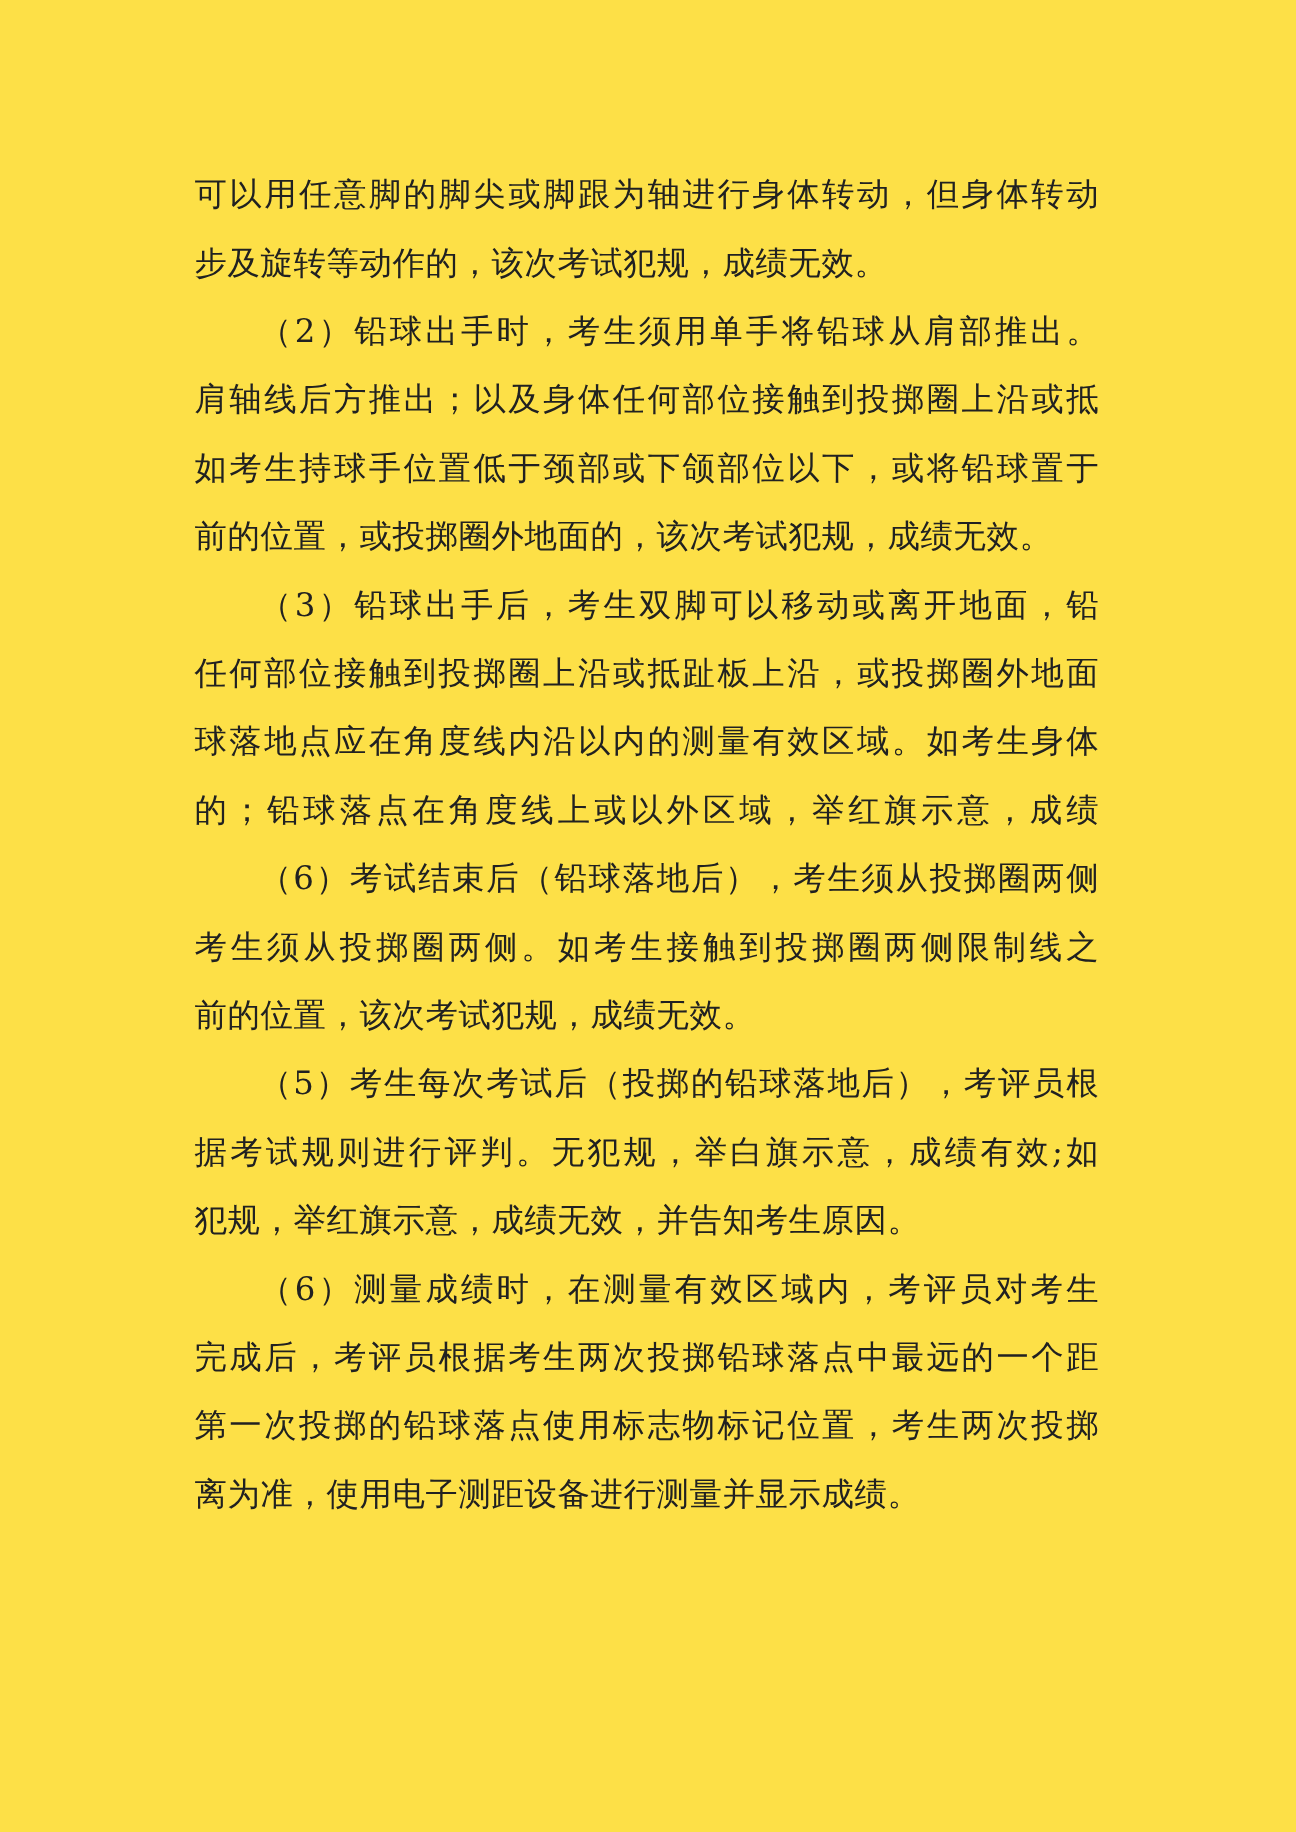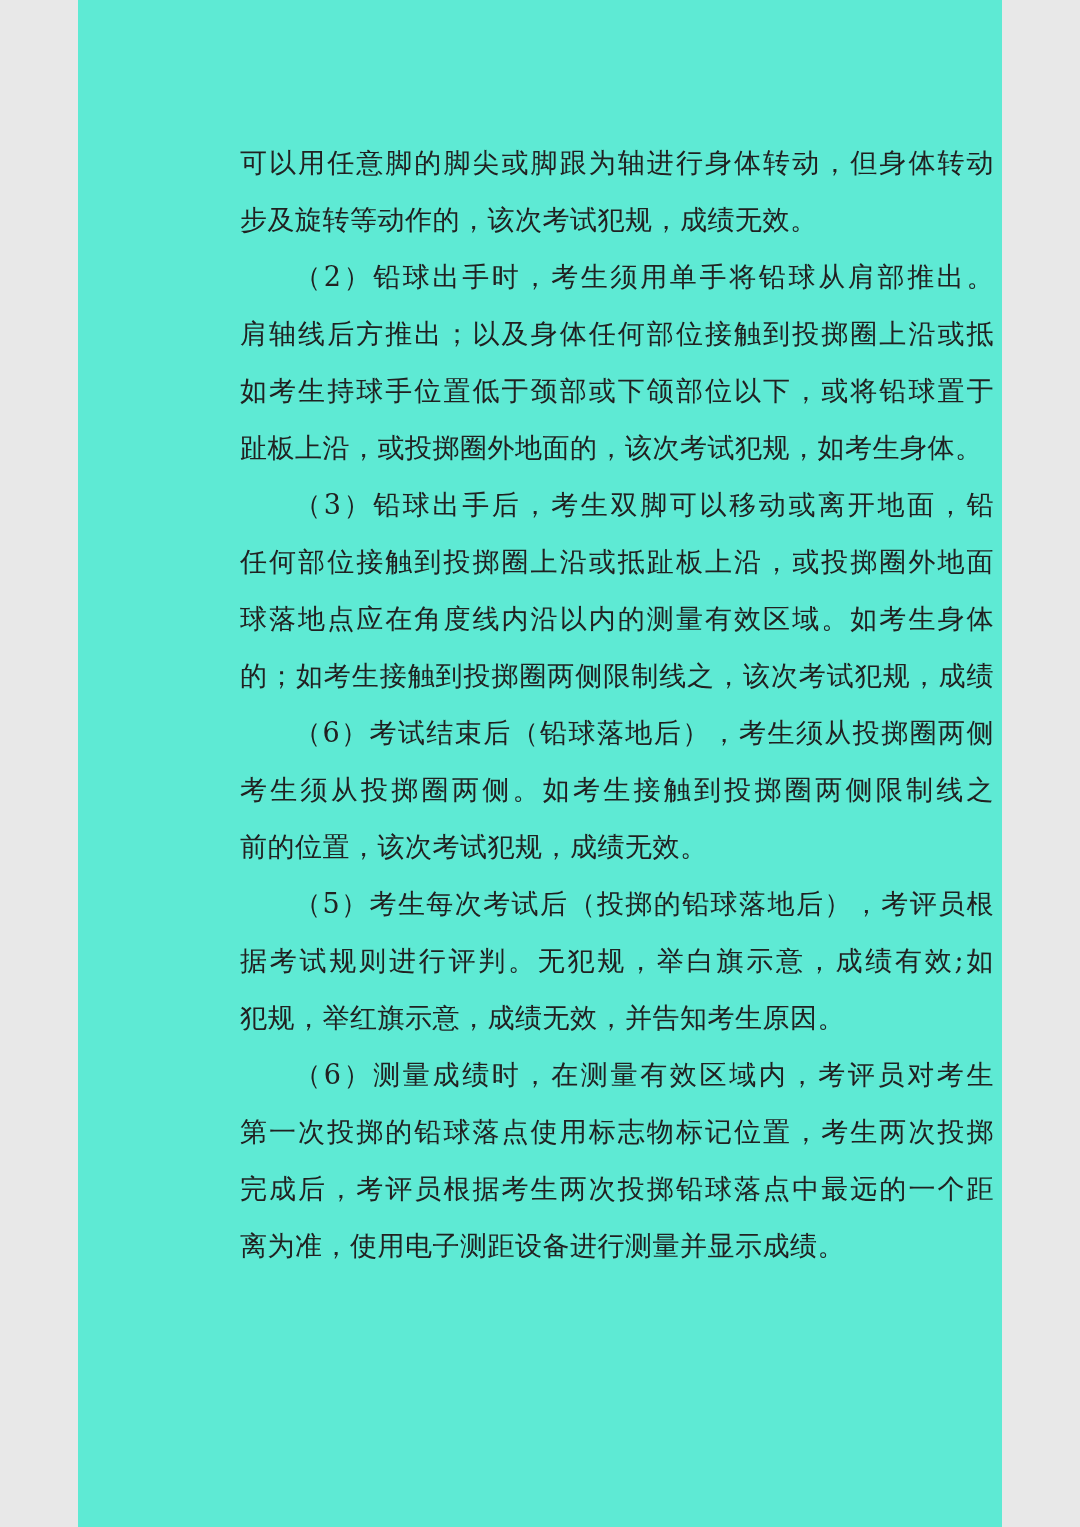--- a/index.html
+++ b/index.html
@@ -2,24 +2,24 @@
 <html lang="zh"><head>
 <meta charset="utf-8">
 <style>
   html, body {
     margin: 0;
     padding: 0;
     background: #e8e8e8;
   }
   .page {
     position: relative;
-    width: 924px;
+    width: 1080px;
     height: 1527px;
     margin: 0 auto;
-    background: #5eead4;
+    background: #fde047;
     overflow: hidden;
     font-family: "DejaVu Serif", "Liberation Serif", serif;
   }
   .text-block {
     position: absolute;
     top: 134px;
     left: 162px;
     width: 754px;
     color: #212121;
     font-size: 27px;
@@ -51,43 +51,43 @@
 
     <div class="paragraph">
       <div class="line">可以用任意脚的脚尖或脚跟为轴进行身体转动，但身体转动</div>
       <div class="line last">步及旋转等动作的，该次考试犯规，成绩无效。</div>
     </div>
 
     <div class="paragraph">
       <div class="line indent">（2）铅球出手时，考生须用单手将铅球从肩部推出。</div>
       <div class="line">肩轴线后方推出；以及身体任何部位接触到投掷圈上沿或抵</div>
       <div class="line">如考生持球手位置低于颈部或下颌部位以下，或将铅球置于</div>
-      <div class="line last">趾板上沿，或投掷圈外地面的，该次考试犯规，如考生身体。</div>
+      <div class="line last">前的位置，或投掷圈外地面的，该次考试犯规，成绩无效。</div>
     </div>
 
     <div class="paragraph">
       <div class="line indent">（3）铅球出手后，考生双脚可以移动或离开地面，铅</div>
       <div class="line">任何部位接触到投掷圈上沿或抵趾板上沿，或投掷圈外地面</div>
       <div class="line">球落地点应在角度线内沿以内的测量有效区域。如考生身体</div>
-      <div class="line">的；如考生接触到投掷圈两侧限制线之，该次考试犯规，成绩</div>
+      <div class="line">的；铅球落点在角度线上或以外区域，举红旗示意，成绩</div>
     </div>
 
     <div class="paragraph">
       <div class="line indent">（6）考试结束后（铅球落地后），考生须从投掷圈两侧</div>
       <div class="line">考生须从投掷圈两侧。如考生接触到投掷圈两侧限制线之</div>
       <div class="line last">前的位置，该次考试犯规，成绩无效。</div>
     </div>
 
     <div class="paragraph">
       <div class="line indent">（5）考生每次考试后（投掷的铅球落地后），考评员根</div>
       <div class="line">据考试规则进行评判。无犯规，举白旗示意，成绩有效;如</div>
       <div class="line last">犯规，举红旗示意，成绩无效，并告知考生原因。</div>
     </div>
 
     <div class="paragraph">
       <div class="line indent">（6）测量成绩时，在测量有效区域内，考评员对考生</div>
+      <div class="line">完成后，考评员根据考生两次投掷铅球落点中最远的一个距</div>
       <div class="line">第一次投掷的铅球落点使用标志物标记位置，考生两次投掷</div>
-      <div class="line">完成后，考评员根据考生两次投掷铅球落点中最远的一个距</div>
       <div class="line last">离为准，使用电子测距设备进行测量并显示成绩。</div>
     </div>
 
   </div>
 </div>
 
 </body></html>

